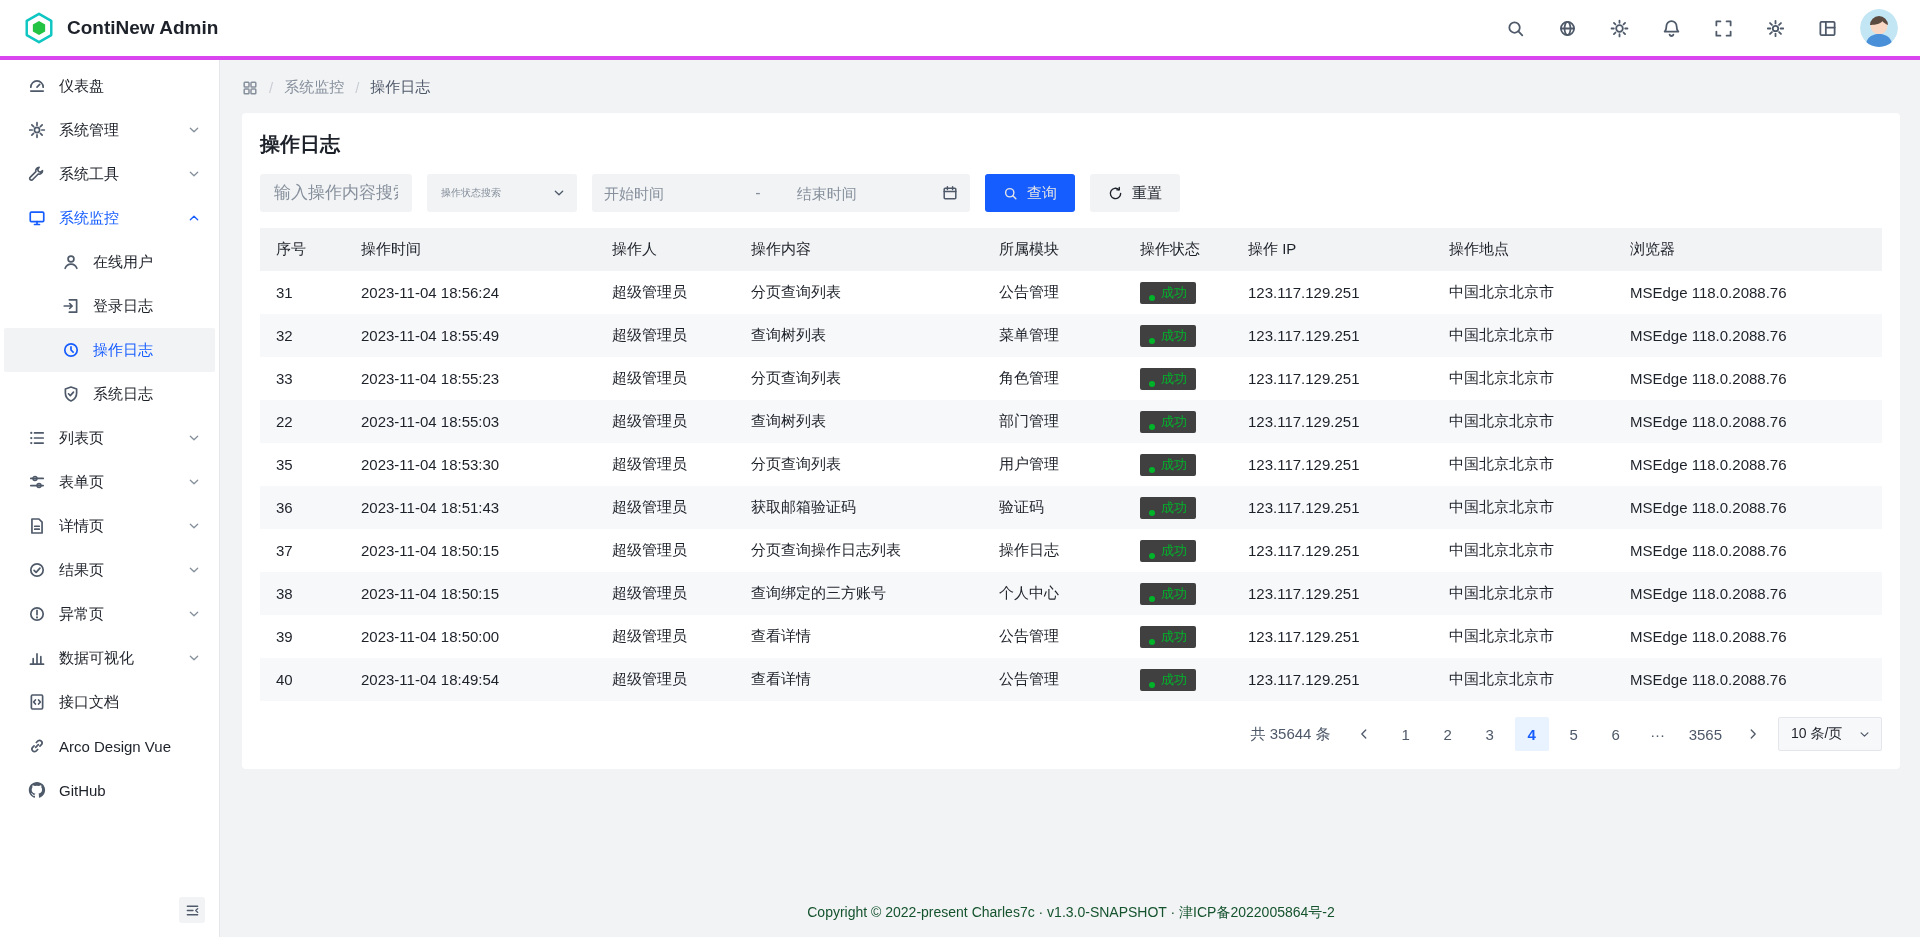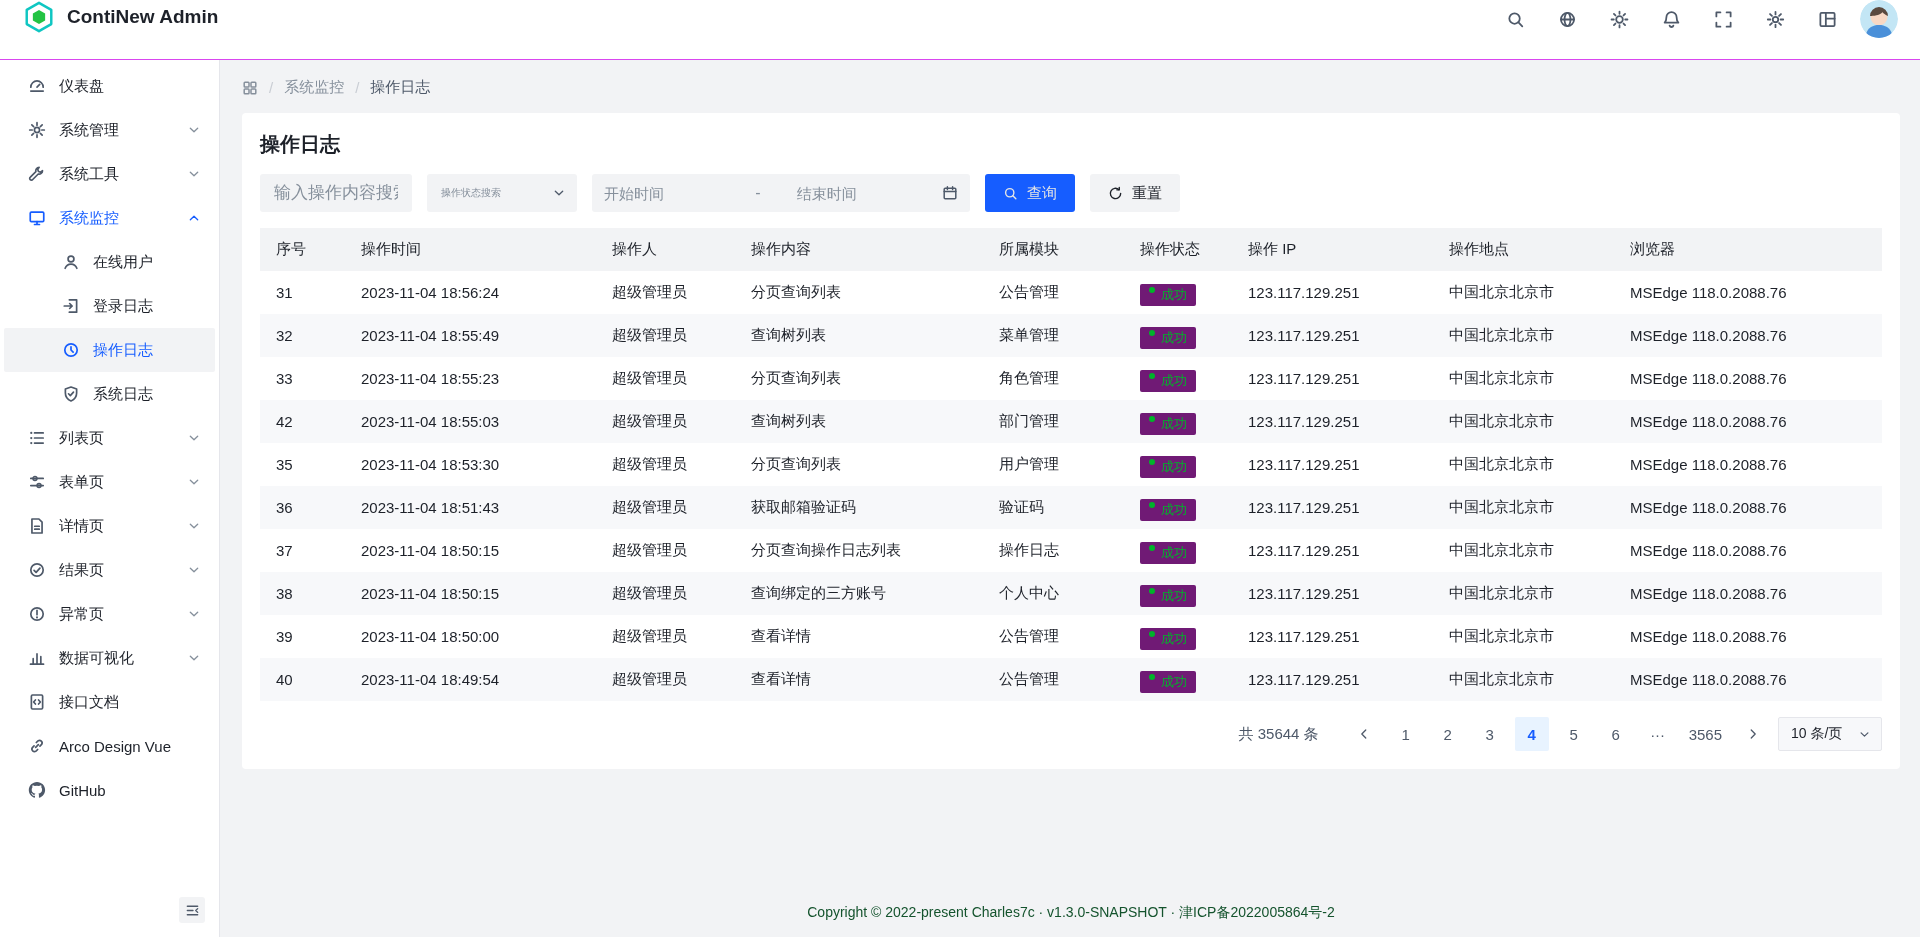--- a/index.html
+++ b/index.html
@@ -7,21 +7,21 @@
   body{font-family:"Liberation Sans","DejaVu Sans",sans-serif;color:#1d2129;background:#f2f3f5}
   button{font-family:inherit}
   svg{display:block;width:100%;height:100%}
   svg .s{fill:none;stroke:currentColor;stroke-width:1.5;stroke-linecap:round;stroke-linejoin:round}
   svg .f{fill:currentColor;stroke:none}
   .icon{display:inline-block;flex:none}
 
   .app{position:relative;width:1920px;height:937px;overflow:hidden}
 
   
-  header{position:absolute;top:0;left:0;right:0;height:60px;background:#fff;border-bottom:1px solid #d946ef;display:flex;align-items:flex-start;justify-content:space-between;padding:0 22px;z-index:10}
+  header{position:absolute;top:0;left:0;right:0;height:60px;background:#fff;border-bottom:4px solid #d946ef;display:flex;align-items:center;justify-content:space-between;padding:0 22px;z-index:10}
   .header-left{display:flex;align-items:center;gap:11px}
   .logo{width:34px;height:34px}
   .app-title{font-size:19px;font-weight:700;color:#1d2129}
   .header-right{display:flex;align-items:center;gap:14px}
   .hbtn{width:38px;height:38px;border:none;background:transparent;border-radius:50%;display:flex;align-items:center;justify-content:center;color:#4e5969;cursor:pointer}
   .hbtn .icon{width:19px;height:19px}
   .avatar{width:38px;height:38px;border-radius:50%;overflow:hidden;cursor:pointer;flex:none}
 
   
   aside{position:absolute;top:60px;left:0;bottom:0;width:220px;background:#fff;border-right:1px solid #e5e6eb;padding-top:4px}
@@ -61,26 +61,26 @@
   .daterange .icon{width:16px;height:16px;color:#4e5969}
   .btn{height:38px;border:none;border-radius:3px;display:inline-flex;align-items:center;gap:9px;font-size:15px;padding:0 18px;cursor:pointer;background:#f2f3f5;color:#1d2129}
   .btn .icon{width:15px;height:15px}
   .btn.primary{background:#165dff;color:#e5e5e5}
 
   
   table{width:100%;border-collapse:collapse;table-layout:fixed;font-size:15px}
   th{height:43px;text-align:left;padding:0 16px;font-weight:500;color:#1d2129;background:#f2f3f5;white-space:nowrap;overflow:hidden}
   td{height:43px;padding:0 16px;color:#1d2129;white-space:nowrap;overflow:hidden;text-overflow:ellipsis;background:#fff}
   tbody tr:nth-child(even) td{background:#f7f8fa}
-  .badge{display:inline-flex;align-items:flex-start;gap:6px;background:#701a75;color:#00b42a;font-size:13px;padding:3px 9px;border-radius:2px;line-height:16px}
+  .badge{display:inline-flex;align-items:flex-end;gap:6px;background:#404040;color:#00b42a;font-size:13px;padding:3px 9px;border-radius:2px;line-height:16px}
   .badge .dot{width:6px;height:6px;border-radius:50%;background:#00b42a;display:inline-block}
 
   
   .pagination{display:flex;align-items:center;justify-content:flex-end;gap:8px;margin-top:16px;font-size:15px;color:#4e5969}
-  .pg-total{margin-right:20px}
+  .pg-total{margin-right:8px}
   .pg-btn{min-width:34px;height:34px;padding:0 6px;border:none;background:transparent;border-radius:2px;color:#4e5969;font-size:15px;display:flex;align-items:center;justify-content:center;cursor:pointer}
   .pg-btn.active{background:#e8f3ff;color:#165dff;font-weight:600}
   .pg-btn .icon{width:14px;height:14px}
   .page-size{height:34px;min-width:104px;background:#f7f8fa;border:1px solid #e5e6eb;border-radius:2px;display:flex;align-items:center;justify-content:space-between;gap:8px;padding:0 10px 0 12px;font-size:14px;color:#1d2129;cursor:pointer}
   .page-size .icon{width:13px;height:13px;color:#4e5969}
 
   footer{margin-top:auto;padding:16px 0 15px;text-align:center;font-size:14px;color:#14532d;flex:none}
 </style>
 </head>
 <body>
@@ -508,21 +508,21 @@
       <span class="badge">
                   <i class="dot"></i>
                   <span>成功</span>
                 </span>
     </td>
     <td>123.117.129.251</td>
     <td>中国北京北京市</td>
     <td>MSEdge 118.0.2088.76</td>
   </tr>
             <tr>
-    <td>42</td>
+    <td>22</td>
     <td>2023-11-04 18:55:03</td>
     <td>超级管理员</td>
     <td>查询树列表</td>
     <td>部门管理</td>
     <td>
       <span class="badge">
                   <i class="dot"></i>
                   <span>成功</span>
                 </span>
     </td>

